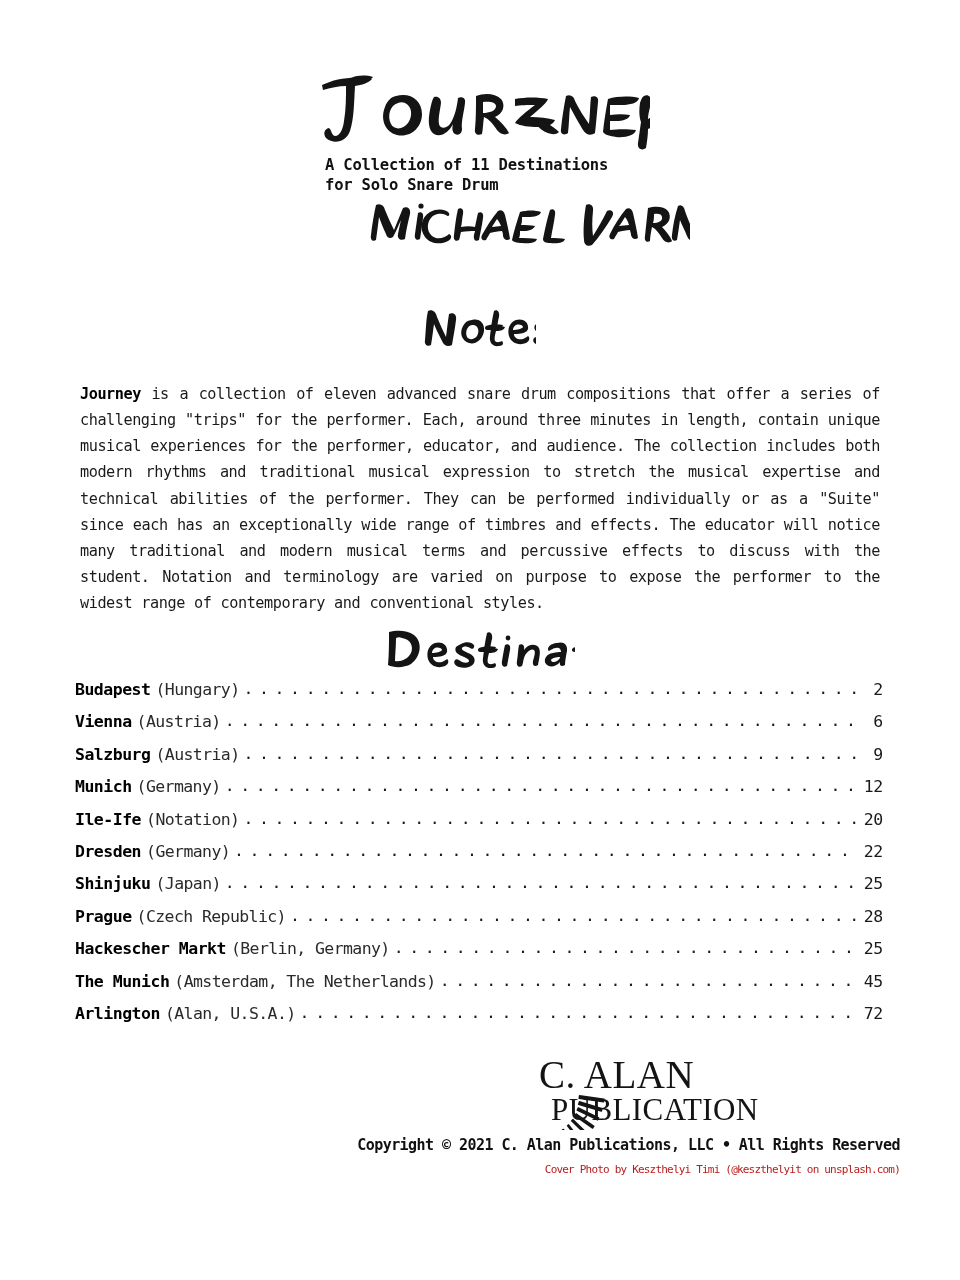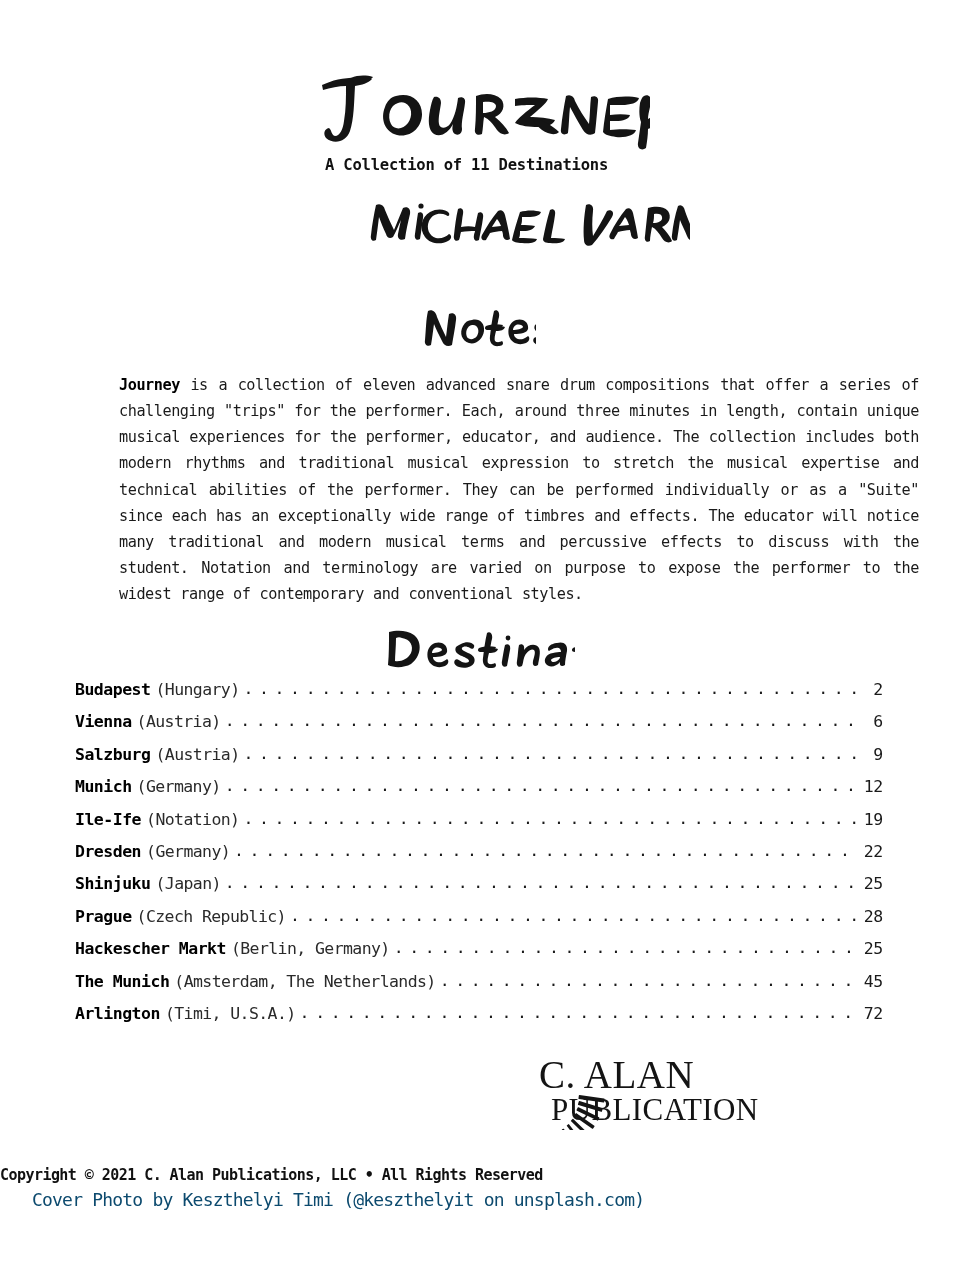--- a/index.html
+++ b/index.html
@@ -62,32 +62,31 @@
     position: absolute;
     top: 624px;
     left: 0;
     width: 960px;
     text-align: center;
   }
 
   
   .notes-body {
     position: absolute;
-    top: 357px;
+    top: 366px;
     left: 80px;
     width: 800px;
     font-family: "DejaVu Sans Mono", monospace;
     font-size: 15.2px;
     line-height: 26.1px;
     text-align: justify;
     text-align-last: left;
     color: #1a1a1a;
     letter-spacing: -0.45px;
     word-spacing: 0.5px;
-    margin-left: 39px;
   }
   .notes-body b {
     font-weight: bold;
     color: #000000;
   }
 
   
   .dest-list {
     position: absolute;
     top: 668px;
@@ -138,39 +137,39 @@
     position: absolute;
     top: 1030px;
     left: 0;
     width: 759px;
     text-align: right;
   }
 
   
   .footer {
     position: absolute;
-    top: 1164px;
+    top: 1134px;
     left: 0;
     width: 900px;
-    text-align: left;
+    text-align: right;
   }
   .copyright {
     font-family: "DejaVu Sans Mono", monospace;
     font-size: 15px;
     font-weight: bold;
     letter-spacing: -0.55px;
     color: #111111;
     line-height: 22px;
   }
   .cover-credit {
     font-family: "DejaVu Sans Mono", monospace;
-    font-size: 18px;
+    font-size: 11px;
     font-weight: normal;
     letter-spacing: -0.8px;
-    color: #0c4a6e;
+    color: #b91c1c;
     line-height: 24px;
     margin-top: 2px;
     padding-left: 32px;
   }
 </style>
 </head>
 <body>
 
 <div class="page">
 
@@ -195,20 +194,21 @@
 
         <path d="M298 27 C308 24, 320 24, 329 26 C328 31, 320 33, 312 33 C307 33, 303 33, 300 33 C300 37, 300 40, 300 43 C307 42, 314 42, 320 43 C319 47, 313 49, 306 49 C304 49, 301 49, 300 49 C300 52, 300 55, 300 58 C308 57, 318 57, 326 58 C325 63, 316 66, 306 65 C300 64, 295 63, 293 60 C294 49, 296 38, 298 27 Z"></path>
 
         <path d="M334 24 C338 22, 342 25, 341 30 C340 36, 338 42, 338 47 C342 45, 346 41, 348 36 C352 34, 356 37, 354 42 C351 49, 345 55, 338 57 C338 63, 337 70, 336 76 C332 79, 327 77, 328 71 C329 64, 330 57, 331 50 C329 45, 329 38, 330 31 C331 28, 332 25, 334 24 Z"></path>
       </g>
     </svg>
   </div>
 
   <div class="subtitle">
     <div>A Collection of 11 Destinations</div>
+    <div>for Solo Snare Drum</div>
   </div>
 
   <svg class="composer-art" width="320" height="58" viewBox="0 0 320 58" aria-label="Michael Varner">
     <title>MICHAEL VARNER</title>
     <g fill="#141414">
 
       <path d="M6 12 C10 10, 14 12, 15 17 C18 24, 21 31, 24 37 C27 30, 30 22, 33 15 C37 13, 41 15, 40 21 C38 29, 36 38, 35 46 C31 48, 27 46, 28 41 C29 36, 30 31, 31 27 C28 33, 26 39, 23 44 C20 46, 17 45, 16 41 C13 35, 11 29, 9 24 C8 32, 7 40, 6 47 C3 49, 0 47, 1 42 C2 32, 4 21, 6 12 Z"></path>
 
       <path d="M48 20 C51 18, 54 20, 53 25 C52 32, 51 40, 50 46 C47 48, 44 46, 45 41 C46 34, 47 26, 48 20 Z"></path>
       <circle cx="51" cy="13" r="2.6"></circle>
@@ -314,21 +314,21 @@
       <div class="dest-row">
         <span class="dest-city">Munich</span>
         <span class="dest-country">(Germany)</span>
         <span class="dest-leader">.........................................................................................</span>
         <span class="dest-page">12</span>
       </div>
       <div class="dest-row">
         <span class="dest-city">Ile-Ife</span>
         <span class="dest-country">(Notation)</span>
         <span class="dest-leader">.........................................................................................</span>
-        <span class="dest-page">19</span>
+        <span class="dest-page">20</span>
       </div>
       <div class="dest-row">
         <span class="dest-city">Dresden</span>
         <span class="dest-country">(Germany)</span>
         <span class="dest-leader">.........................................................................................</span>
         <span class="dest-page">22</span>
       </div>
       <div class="dest-row">
         <span class="dest-city">Shinjuku</span>
         <span class="dest-country">(Japan)</span>
@@ -348,21 +348,21 @@
         <span class="dest-page">25</span>
       </div>
       <div class="dest-row">
         <span class="dest-city">The Munich</span>
         <span class="dest-country">(Amsterdam, The Netherlands)</span>
         <span class="dest-leader">.........................................................................................</span>
         <span class="dest-page">45</span>
       </div>
       <div class="dest-row">
         <span class="dest-city">Arlington</span>
-        <span class="dest-country">(Timi, U.S.A.)</span>
+        <span class="dest-country">(Alan, U.S.A.)</span>
         <span class="dest-leader">.........................................................................................</span>
         <span class="dest-page">72</span>
       </div>
     </div>
 
   <div class="logo-wrap">
     <svg width="300" height="100" viewBox="0 0 300 100">
 
       <g fill="#141414">
         <g transform="translate(84,62)">

